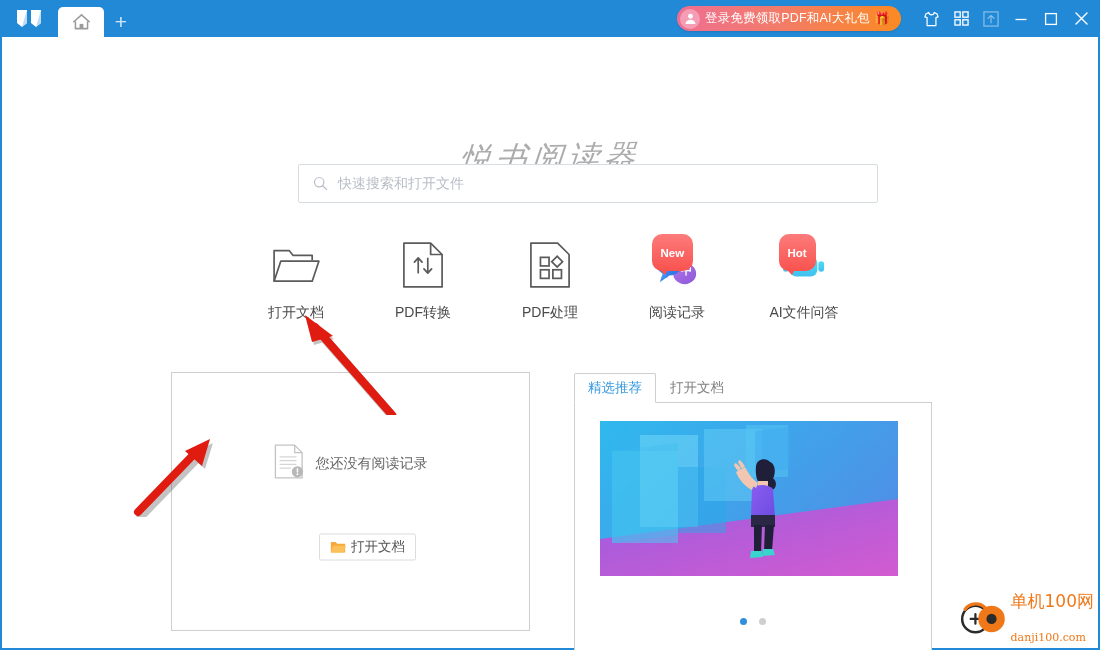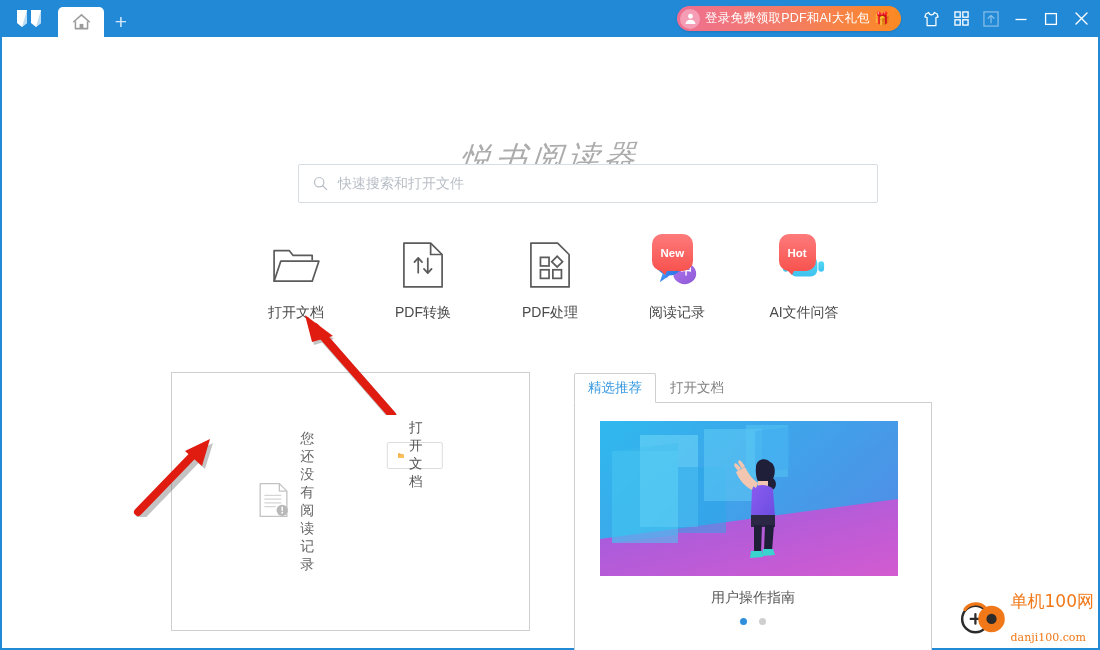--- a/index.html
+++ b/index.html
@@ -150,21 +150,21 @@
     border: 1px solid #cfcfcf;
     background: #fff;
     position: relative;
     margin-top: -1px;
   }
 
   
   .empty {
     position: absolute; top: 50%; left: 50%;
     transform: translate(-50%,-50%);
-    display: flex; flex-direction: row;  gap: 38px;
+    display: flex; flex-direction: column; align-items: center; gap: 38px;
   }
   .empty-row { display: flex; align-items: center; gap: 12px; }
   .empty-text { font-size: 14px; color: #666; }
   .open-btn {
     margin-top: 12px; margin-left: 34px;
     height: 27px; padding: 0 10px;
     border: 1px solid #dcdcdc; border-radius: 2px;
     background: #fff;
     display: flex; align-items: center; gap: 5px;
     font-size: 13.5px; color: #555;
@@ -445,21 +445,20 @@
               <path d="M5 7 C3 5 5 2 7 4 L11 9 L8 12 Z" fill="#f2c6b0"></path>
               <path d="M17 58 L41 58 L41 70 L17 70 Z" fill="#2a2845"></path>
               <path d="M20 68 L28 68 L27 96 L20 96 Z" fill="#201f3a"></path>
               <path d="M31 68 L40 68 L38 94 L30 94 Z" fill="#201f3a"></path>
               <path d="M17 94 L28 94 L29 100 L16 101 Z" fill="#3ad4cf"></path>
               <path d="M29 92 L39 92 L41 98 L28 99 Z" fill="#3ad4cf"></path>
             </g>
           </svg>
         </div>
 
-        <div class="banner-caption">用户操作指南</div>
 
         <div class="dots">
           <span class="dot on"></span>
           <span class="dot"></span>
         </div>
       </div>
     </div>
 
     <svg class="arrow" style="left:255px; top:268px;" width="160" height="110" viewBox="0 0 160 110">
       <g transform="translate(3,4)" opacity="0.35">

